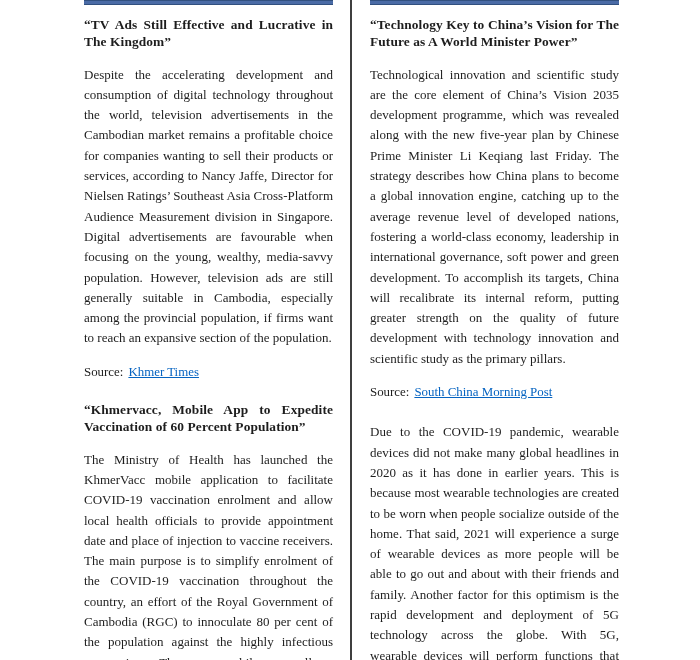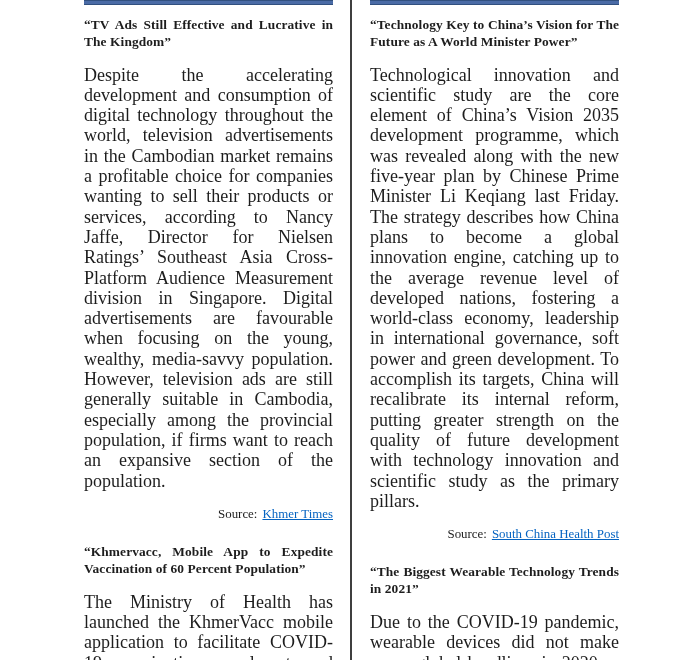--- a/index.html
+++ b/index.html
@@ -40,30 +40,29 @@
   }
   h2.headline {
     font-size: 13.4px;
     font-weight: bold;
     line-height: 16.8px;
     text-align: justify;
     margin: 0 0 14px 0;
     letter-spacing: 0.1px;
   }
   p.body {
-    font-size: 18px;
+    font-size: 13px;
     line-height: 20.3px;
     text-align: justify;
     margin: 0 0 13px 0;
   }
   p.source {
     font-size: 12.9px;
     line-height: 20.3px;
     margin: 0 0 20px 0;
-    text-align: right;
   }
   p.source .src-label { margin-right: 5px; }
   a.src-link {
     color: #0563C1;
     text-decoration: underline;
     cursor: pointer;
   }
 </style>
 </head>
 <body>
@@ -89,23 +88,22 @@
     </article>
   </div>
 
   <div class="column right">
     <div class="top-rule"></div>
 
     <article>
       <h2 class="headline">“Technology Key to China’s Vision for The Future as A World Minister Power”</h2>
       <p class="body">Technological innovation and scientific study are the core element of China’s Vision 2035 development programme, which was revealed along with the new five-year plan by Chinese Prime Minister Li Keqiang last Friday. The strategy describes how China plans to become a global innovation engine, catching up to the average revenue level of developed nations, fostering a world-class economy, leadership in international governance, soft power and green development. To accomplish its targets, China will recalibrate its internal reform, putting greater strength on the quality of future development with technology innovation and scientific study as the primary pillars.</p>
       <p class="source">
-        <span class="src-label">Source:</span><a class="src-link">South China Health Post</a>
+        <span class="src-label">Source:</span><a class="src-link">South China Morning Post</a>
       </p>
     </article>
 
     <article>
-      <h2 class="headline">“The Biggest Wearable Technology Trends in 2021”</h2>
       <p class="body">Due to the COVID-19 pandemic, wearable devices did not make many global headlines in 2020 as it has done in earlier years. This is because most wearable technologies are created to be worn when people socialize outside of the home. That said, 2021 will experience a surge of wearable devices as more people will be able to go out and about with their friends and family. Another factor for this optimism is the rapid development and deployment of 5G technology across the globe. With 5G, wearable devices will perform functions that they could not perform previously, making life more convenient, especially for those who want to</p>
     </article>
   </div>
 
 </div>
 
 </body></html>

